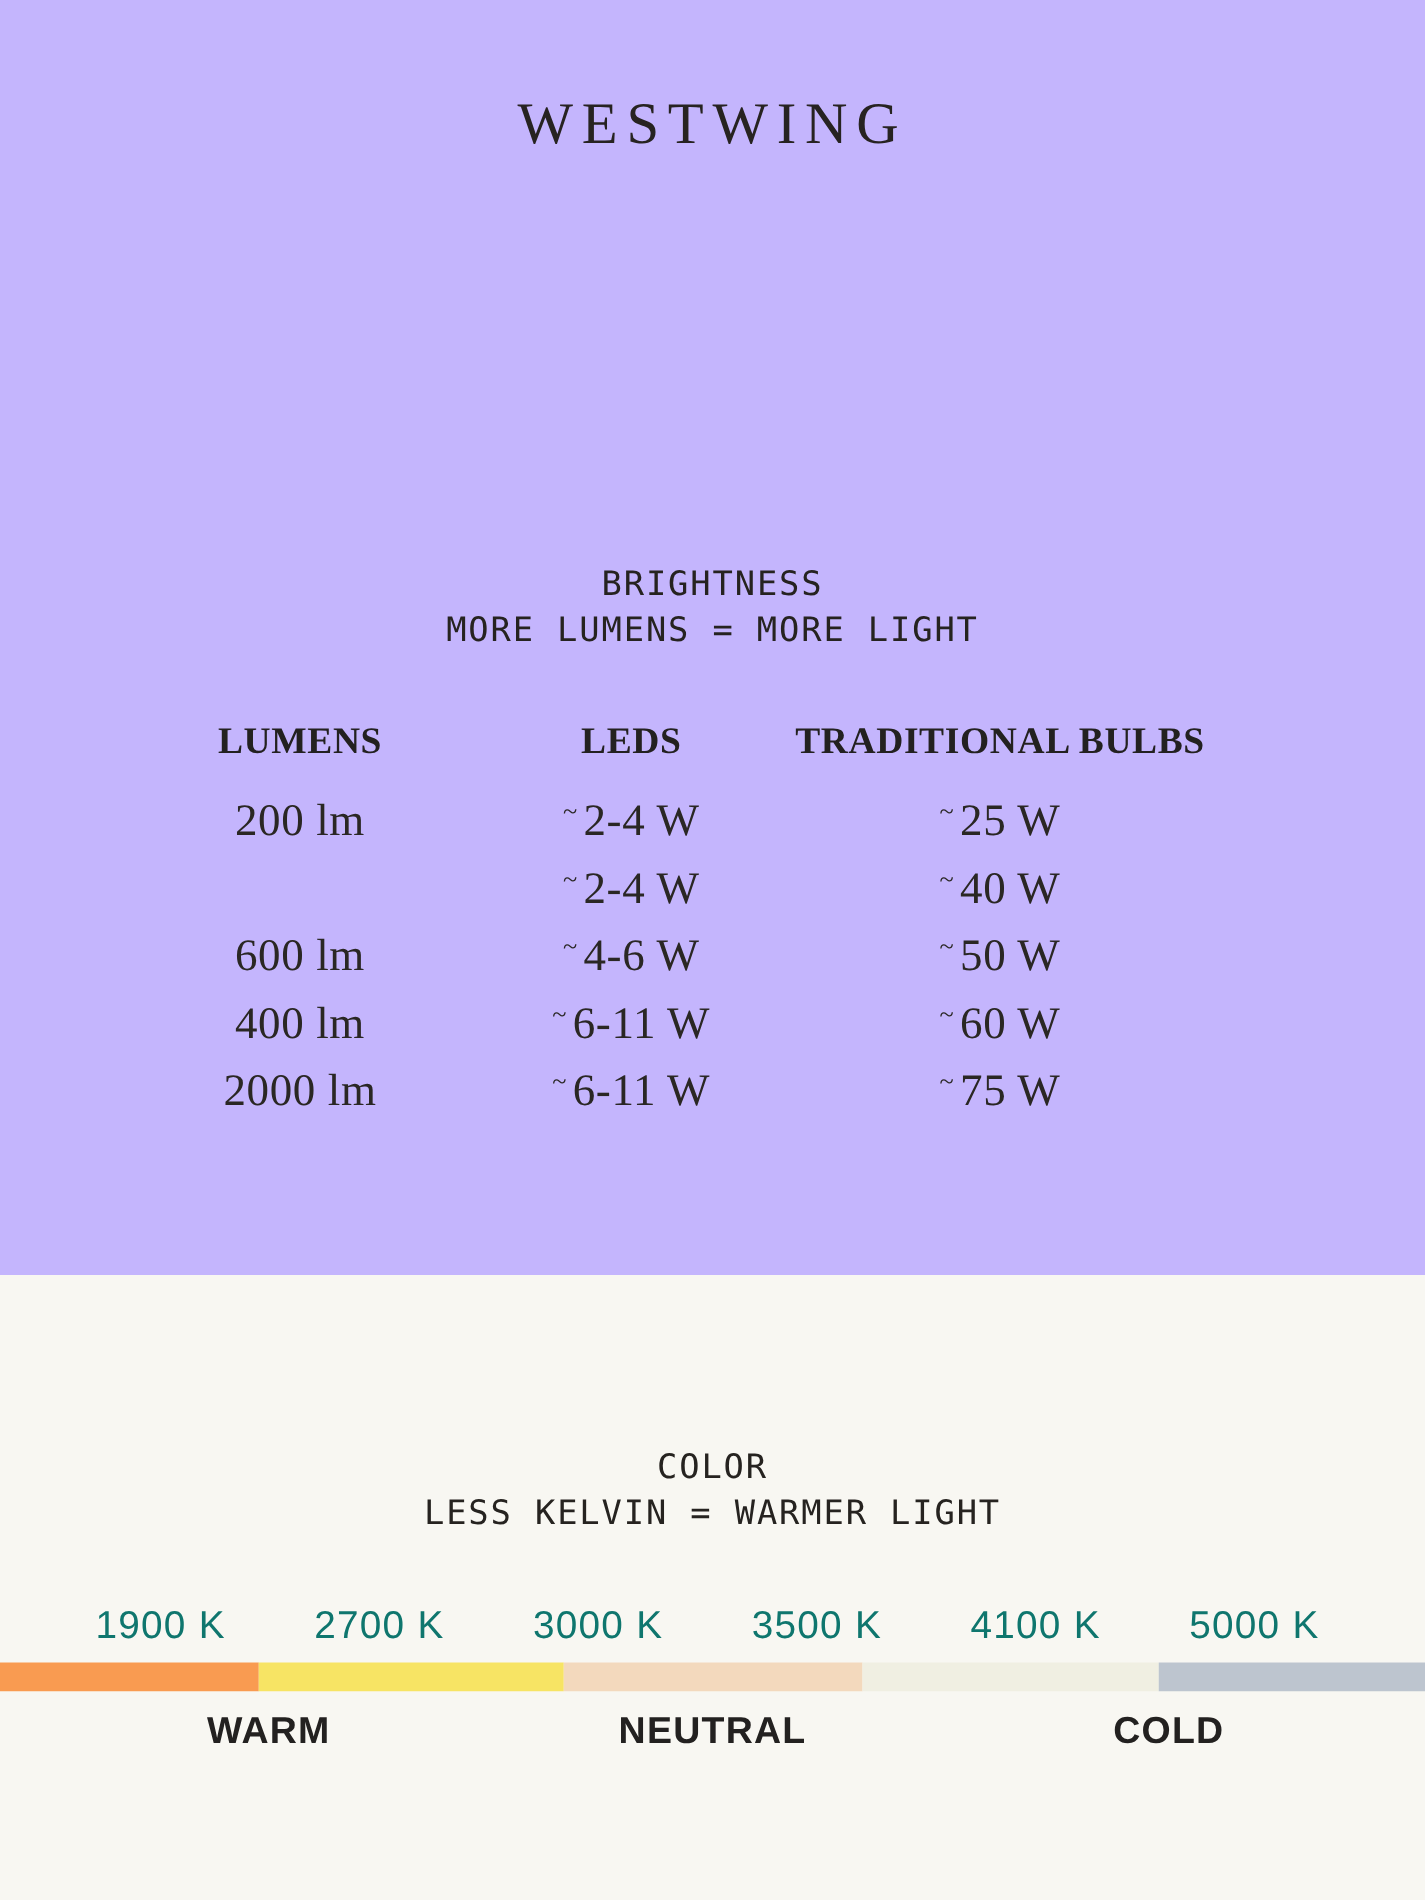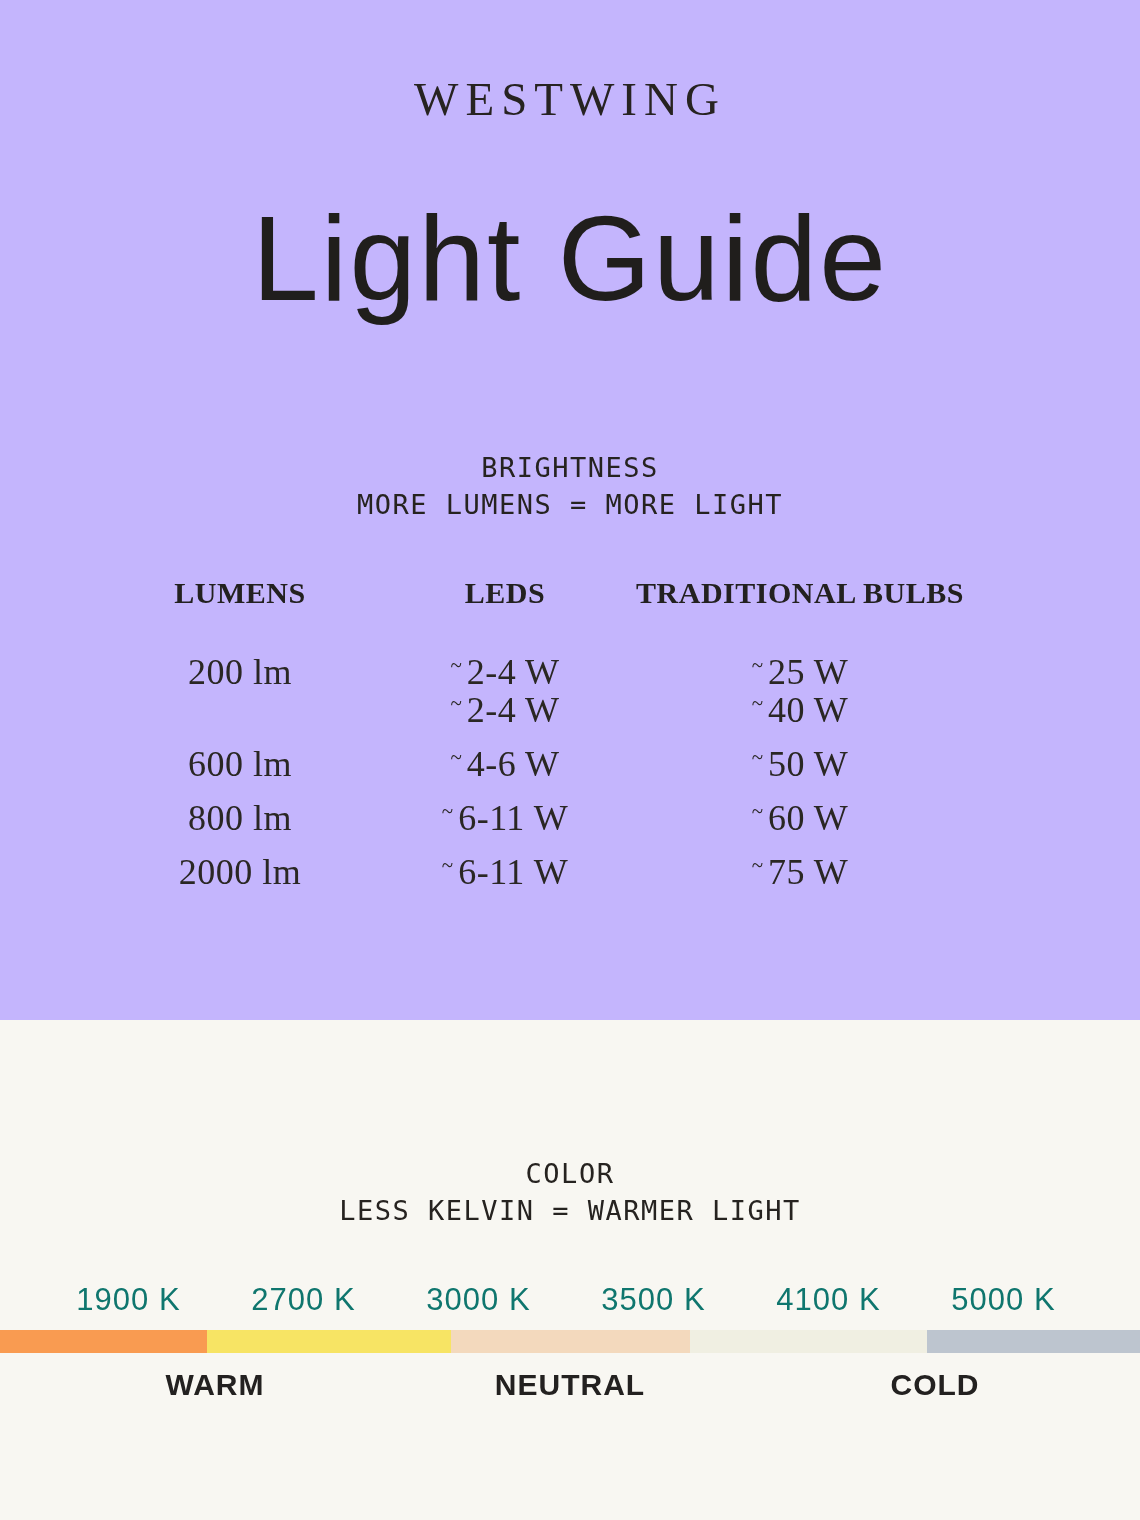--- a/index.html
+++ b/index.html
@@ -37,21 +37,21 @@
     font-family: "DejaVu Sans Mono", monospace;
     font-size: 27px; letter-spacing: 1.5px; line-height: 37px;
     color: #262320;
   }
   .mono-brightness { top: 449px; }
   .mono-color      { top: 135px; }
 
   
   .trow { position: absolute; left: 0; width: 100%; height: 44px; font-family: Liberation Serif, serif; }
   .row-head { top: 576px; }
-  .row-0 { top: 635px; margin-top: 16px; } .row-1 { top: 689px; } .row-2 { top: 743px; }
+  .row-0 { top: 635px; } .row-1 { top: 689px; } .row-2 { top: 743px; }
   .row-3 { top: 797px; } .row-4 { top: 851px; }
   .cell { position: absolute; text-align: center; white-space: nowrap; }
   .c0 { left: 90px;  width: 300px; }
   .c1 { left: 355px; width: 300px; }
   .c2 { left: 630px; width: 340px; }
   .th { font-weight: 700; font-size: 30px; letter-spacing: 0.5px; color: #232120; }
   .td { font-weight: 400; font-size: 36px; letter-spacing: 0.5px; color: #2a2724; }
   .approx {
     display: inline-block;
     font-size: 21px; letter-spacing: 0;
@@ -84,21 +84,20 @@
 </style>
 </head>
 <body>
 
 <div class="canvas">
 
   <section class="section-top" style="background: #c4b5fd;">
 
     <div class="brand">WESTWING</div>
 
-    <h1 class="title">Light Guide</h1>
 
     <div class="mono-block mono-brightness">
       <div>BRIGHTNESS</div>
       <div>MORE LUMENS = MORE LIGHT</div>
     </div>
 
     <div>
 
       <div class="trow row-head">
         <div class="cell c0 th">LUMENS</div>
@@ -114,21 +113,21 @@
       <div class="trow row-1">
         <div class="cell c1 td"><span class="approx">~</span><span>2-4 W</span></div>
         <div class="cell c2 td"><span class="approx">~</span><span>40 W</span></div>
       </div>
       <div class="trow row-2">
         <div class="cell c0 td">600 lm</div>
         <div class="cell c1 td"><span class="approx">~</span><span>4-6 W</span></div>
         <div class="cell c2 td"><span class="approx">~</span><span>50 W</span></div>
       </div>
       <div class="trow row-3">
-        <div class="cell c0 td">800 lm</div>
+        <div class="cell c0 td">400 lm</div>
         <div class="cell c1 td"><span class="approx">~</span><span>6-11 W</span></div>
         <div class="cell c2 td"><span class="approx">~</span><span>60 W</span></div>
       </div>
       <div class="trow row-4">
         <div class="cell c0 td">2000 lm</div>
         <div class="cell c1 td"><span class="approx">~</span><span>6-11 W</span></div>
         <div class="cell c2 td"><span class="approx">~</span><span>75 W</span></div>
       </div>
     </div>
   </section>

